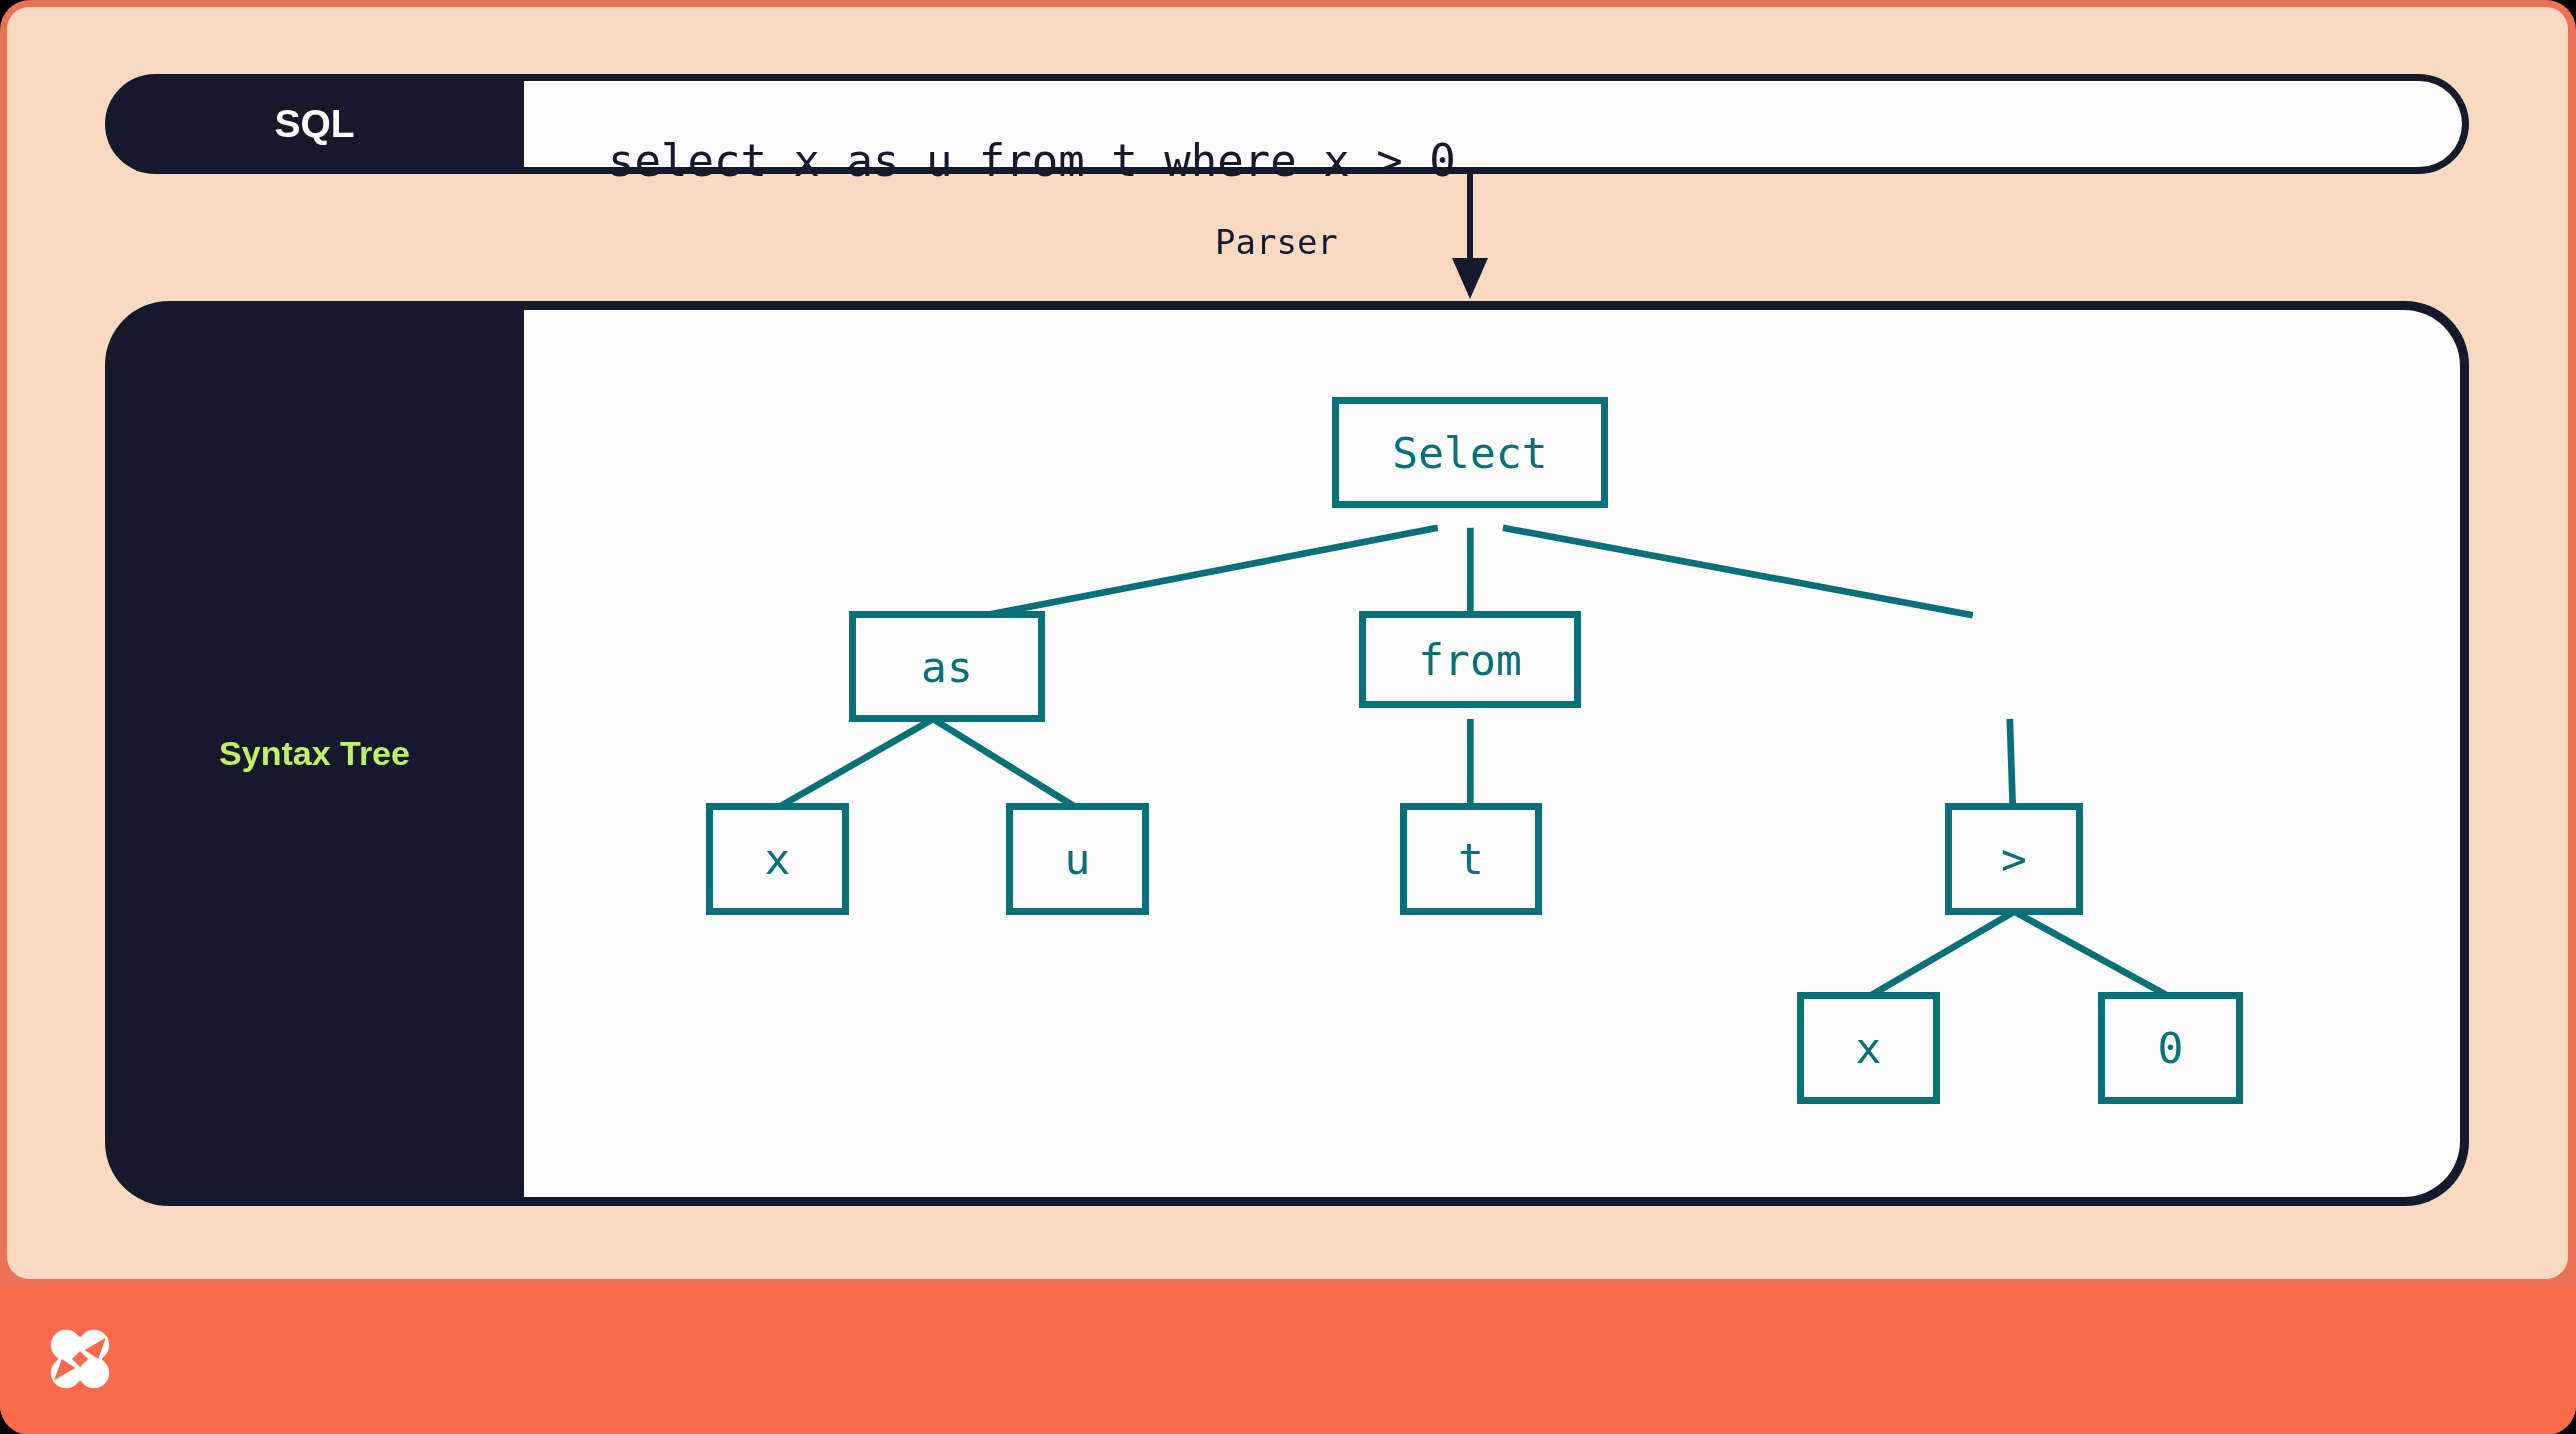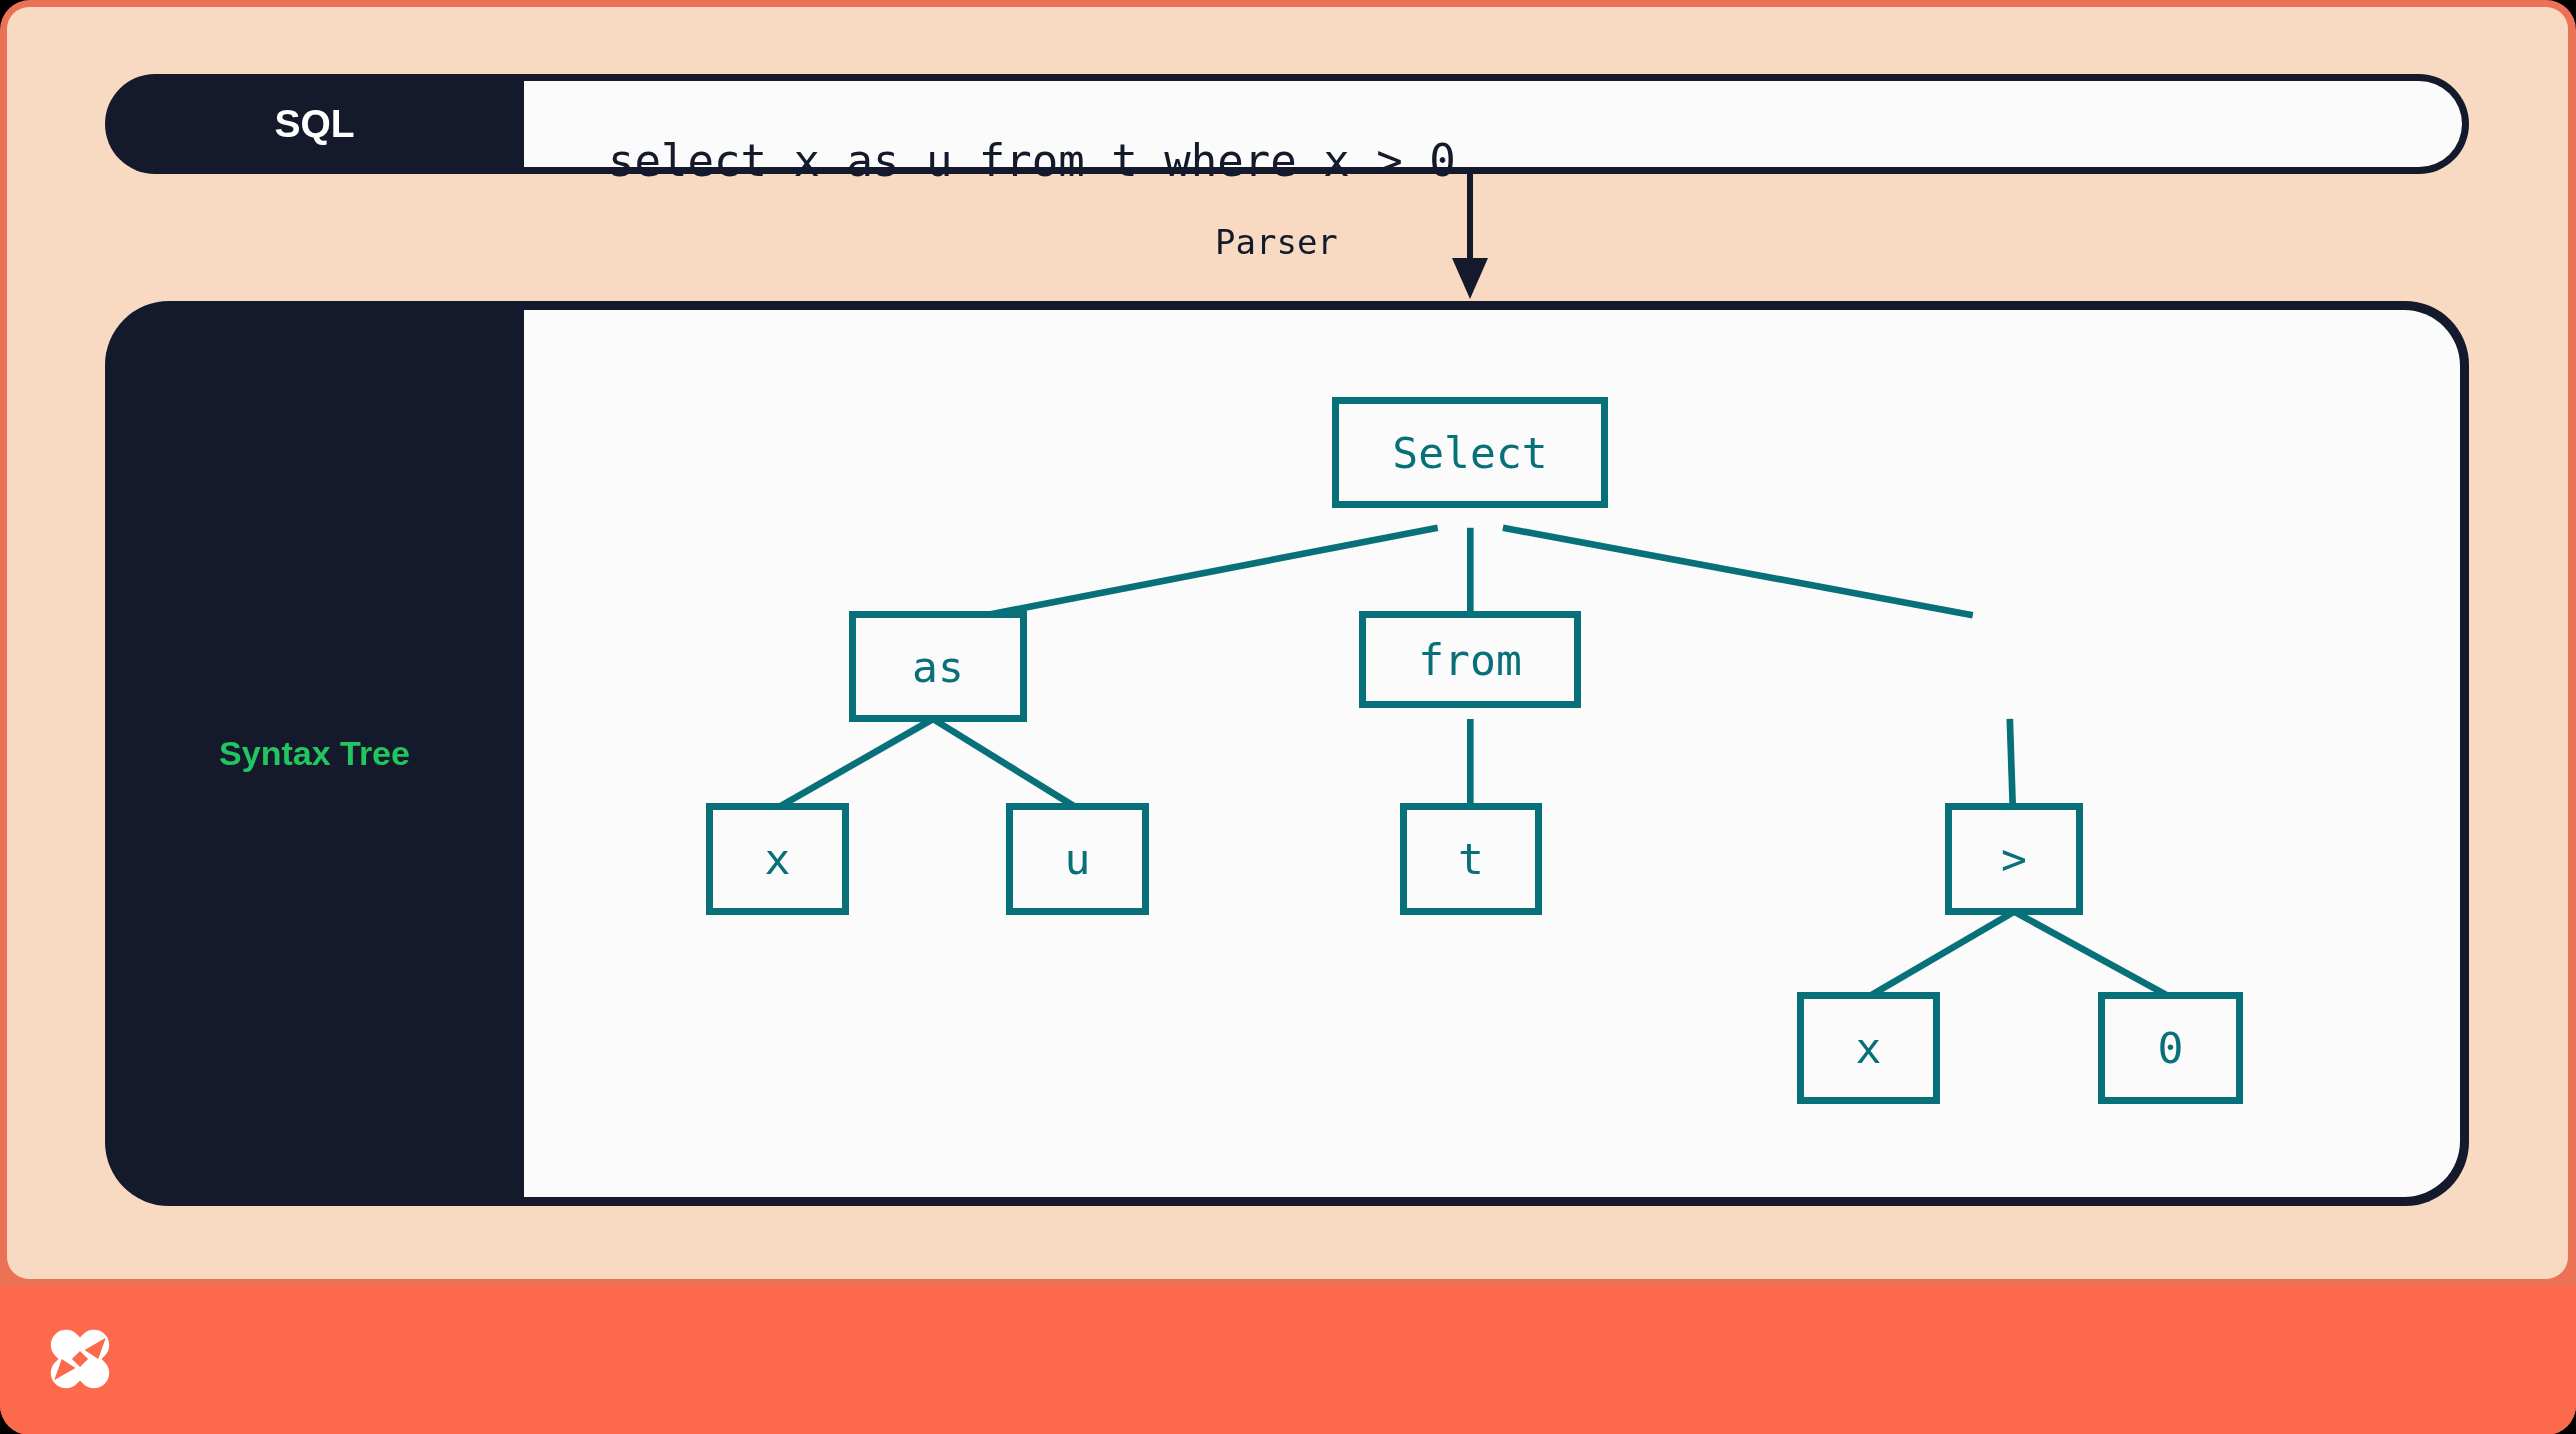--- a/index.html
+++ b/index.html
@@ -21,21 +21,21 @@
   
   .parser-label{position:absolute;left:1215px;top:222px;width:222px;height:40px;line-height:40px;text-align:left;
                 font-family:"DejaVu Sans Mono",monospace;font-size:34px;color:#141A2B;}
   .arrow-line{position:absolute;left:1467px;top:174px;width:6px;height:87px;background:#141A2B;}
   .arrow-head{position:absolute;left:1452px;top:258px;width:0;height:0;
               border-left:18px solid transparent;border-right:18px solid transparent;border-top:41px solid #141A2B;}
 
   
   .tree-box{position:absolute;left:105px;top:301px;width:2364px;height:905px;border-radius:64px;background:#141A2B;}
   .tree-sidebar-label{position:absolute;left:0;top:0;width:419px;height:100%;display:flex;align-items:center;
-                      justify-content:center;color:#22c55e;font-weight:bold;font-size:34px;}
+                      justify-content:center;color:#bef264;font-weight:bold;font-size:34px;}
   .tree-white{position:absolute;left:419px;top:9px;right:9px;bottom:9px;background:#FBFBFC;
               border-radius:0 56px 56px 0;}
 
   
   .diagram{position:absolute;inset:0;pointer-events:none;}
   .edges-svg{position:absolute;left:0;top:0;}
   .tree-node{position:absolute;box-sizing:border-box;border:7.4px solid #077078;background:#FBFBFC;
              display:flex;align-items:center;justify-content:center;
              font-family:"DejaVu Sans Mono",monospace;font-size:43px;color:#077078;}
 
@@ -74,21 +74,21 @@
           <line x1="1984" y1="712" x2="1984" y2="830" stroke="#077078" stroke-width="9"></line>
           <line x1="2028" y1="712" x2="2662" y2="830" stroke="#077078" stroke-width="9"></line>
           <line x1="1259" y1="970" x2="1049" y2="1090" stroke="#077078" stroke-width="9"></line>
           <line x1="1259" y1="970" x2="1453" y2="1090" stroke="#077078" stroke-width="9"></line>
           <line x1="1984" y1="970" x2="1984" y2="1090" stroke="#077078" stroke-width="9"></line>
           <line x1="2712" y1="970" x2="2716" y2="1090" stroke="#077078" stroke-width="9"></line>
           <line x1="2718" y1="1230" x2="2521" y2="1345" stroke="#077078" stroke-width="9"></line>
           <line x1="2718" y1="1230" x2="2928" y2="1345" stroke="#077078" stroke-width="9"></line>
         </svg>
     <div class="tree-node" style="left: 1332px; top: 397px; width: 276px; height: 111px;">Select</div>
-        <div class="tree-node" style="left: 849px; top: 611px; width: 178px; height: 111px;">as</div>
+        <div class="tree-node" style="left: 849px; top: 611px; width: 196px; height: 111px;">as</div>
         <div class="tree-node" style="left: 1359px; top: 611px; width: 222px; height: 97px;">from</div>
         <div class="tree-node" style="left: 706px; top: 803px; width: 143px; height: 112px;">x</div>
         <div class="tree-node" style="left: 1006px; top: 803px; width: 143px; height: 112px;">u</div>
         <div class="tree-node" style="left: 1400px; top: 803px; width: 142px; height: 112px;">t</div>
         <div class="tree-node" style="left: 1945px; top: 803px; width: 138px; height: 112px;">&gt;</div>
         <div class="tree-node" style="left: 1797px; top: 992px; width: 143px; height: 112px;">x</div>
         <div class="tree-node" style="left: 2098px; top: 992px; width: 145px; height: 112px;">0</div>
       </div>
 
     <svg class="brand-logo" viewBox="0 0 100 100">

